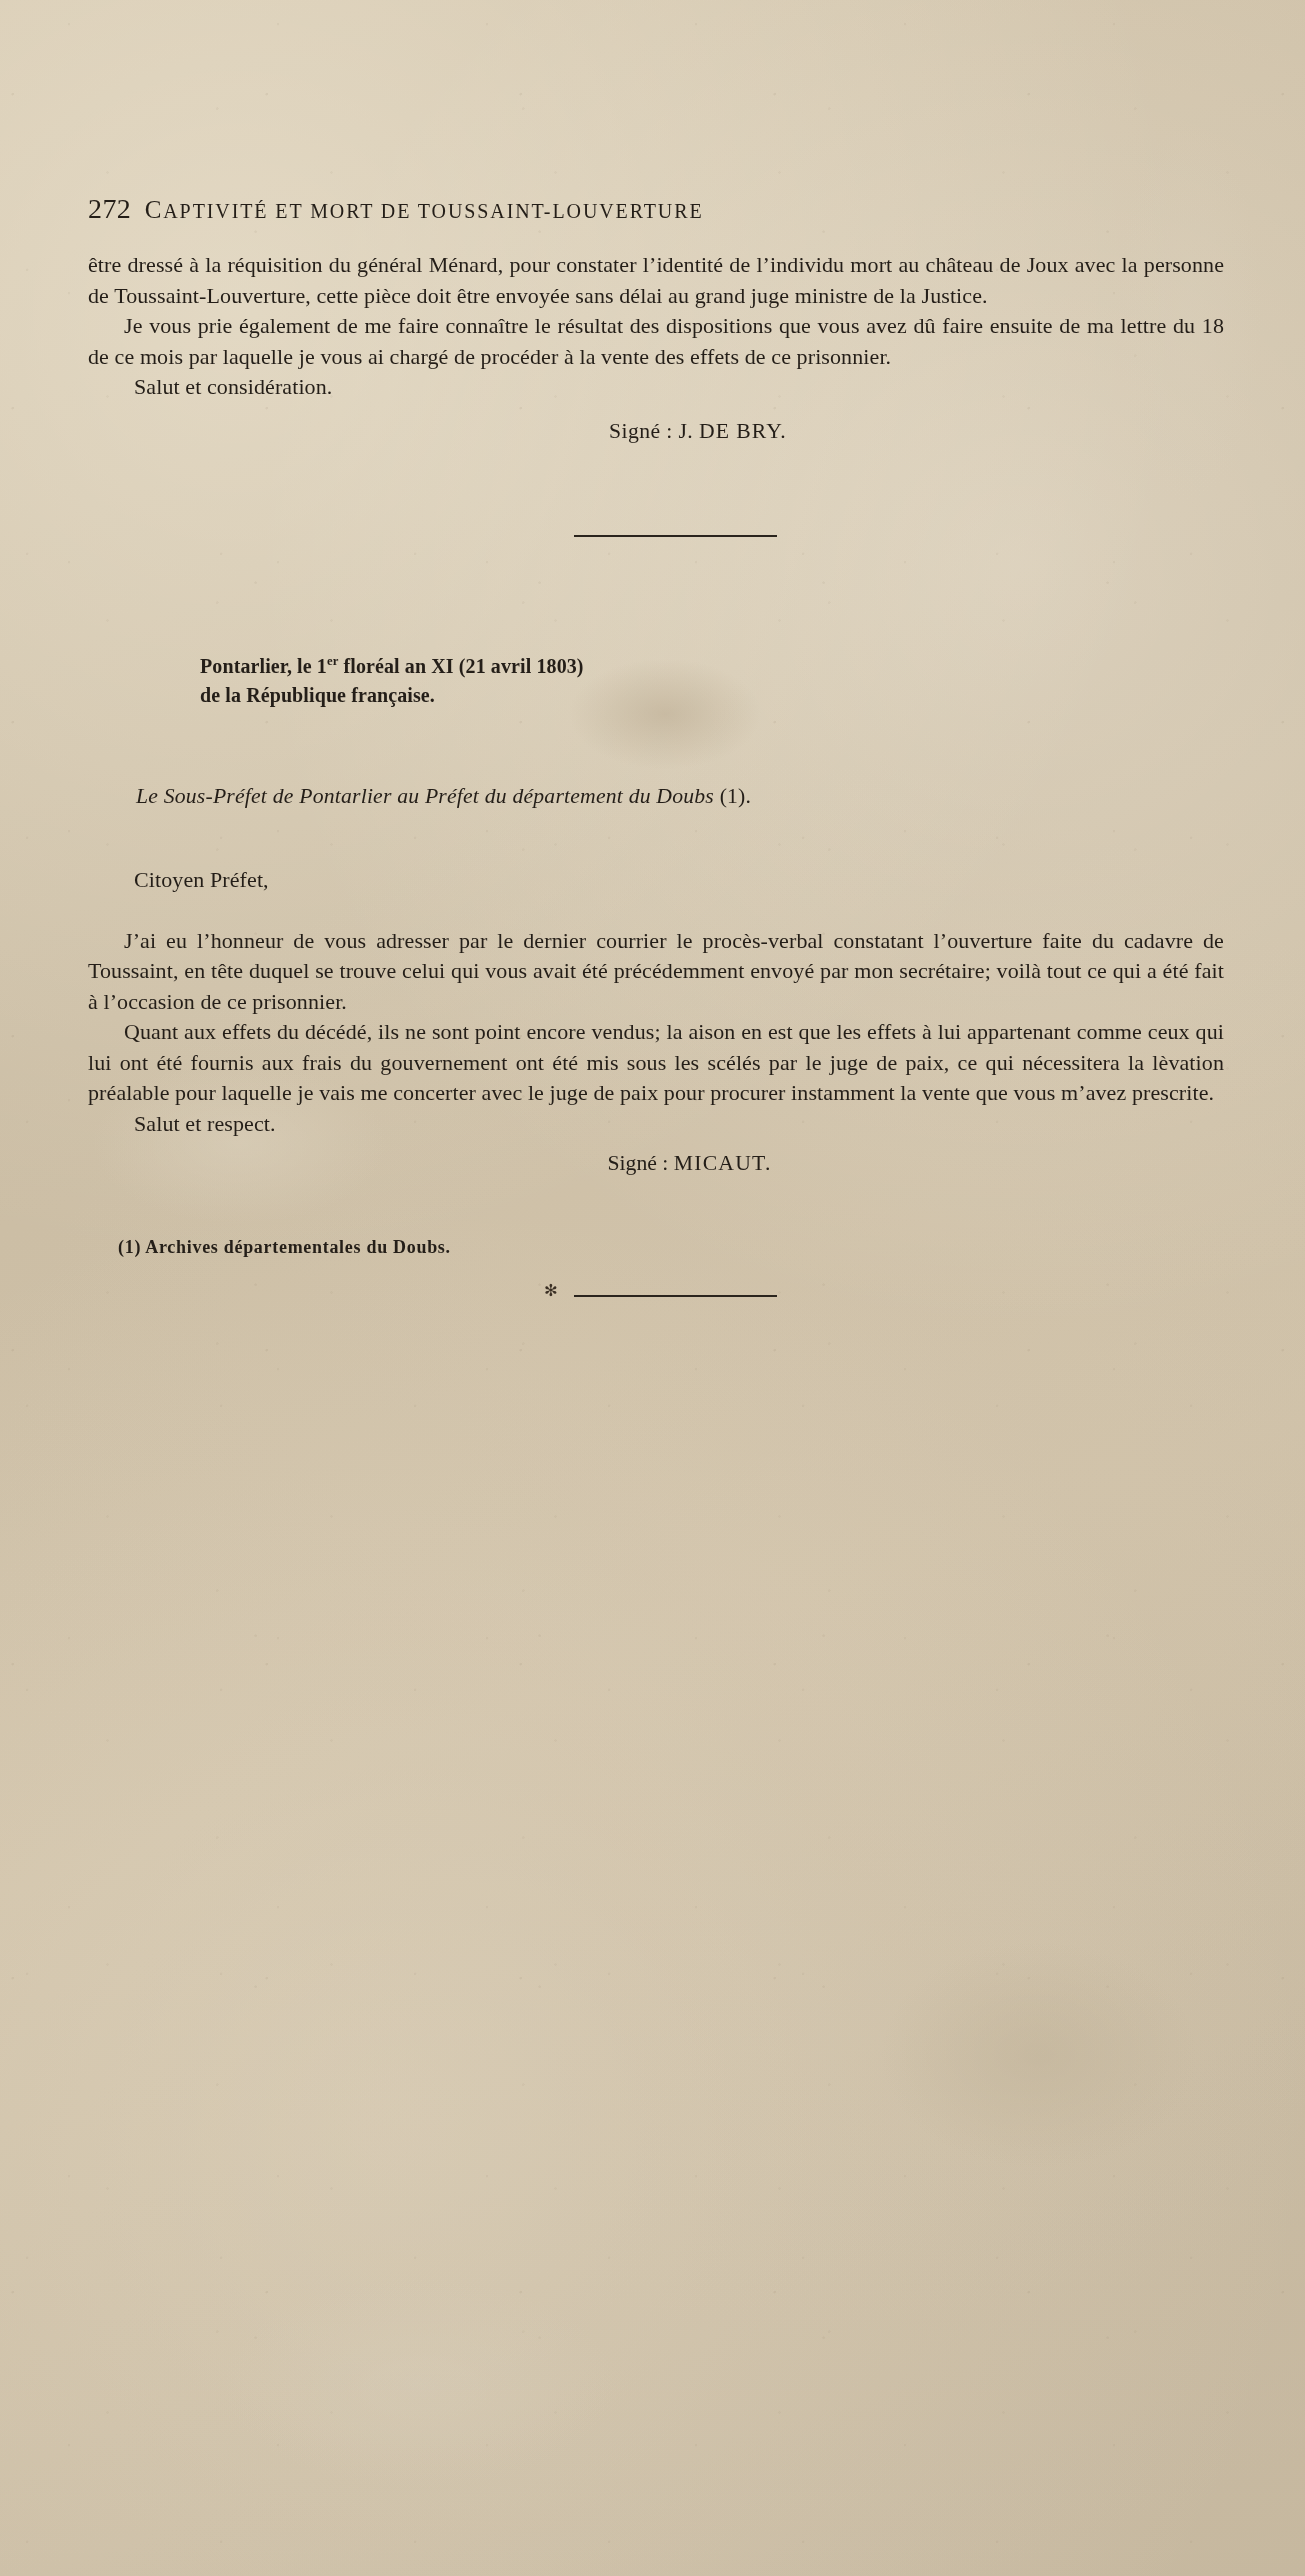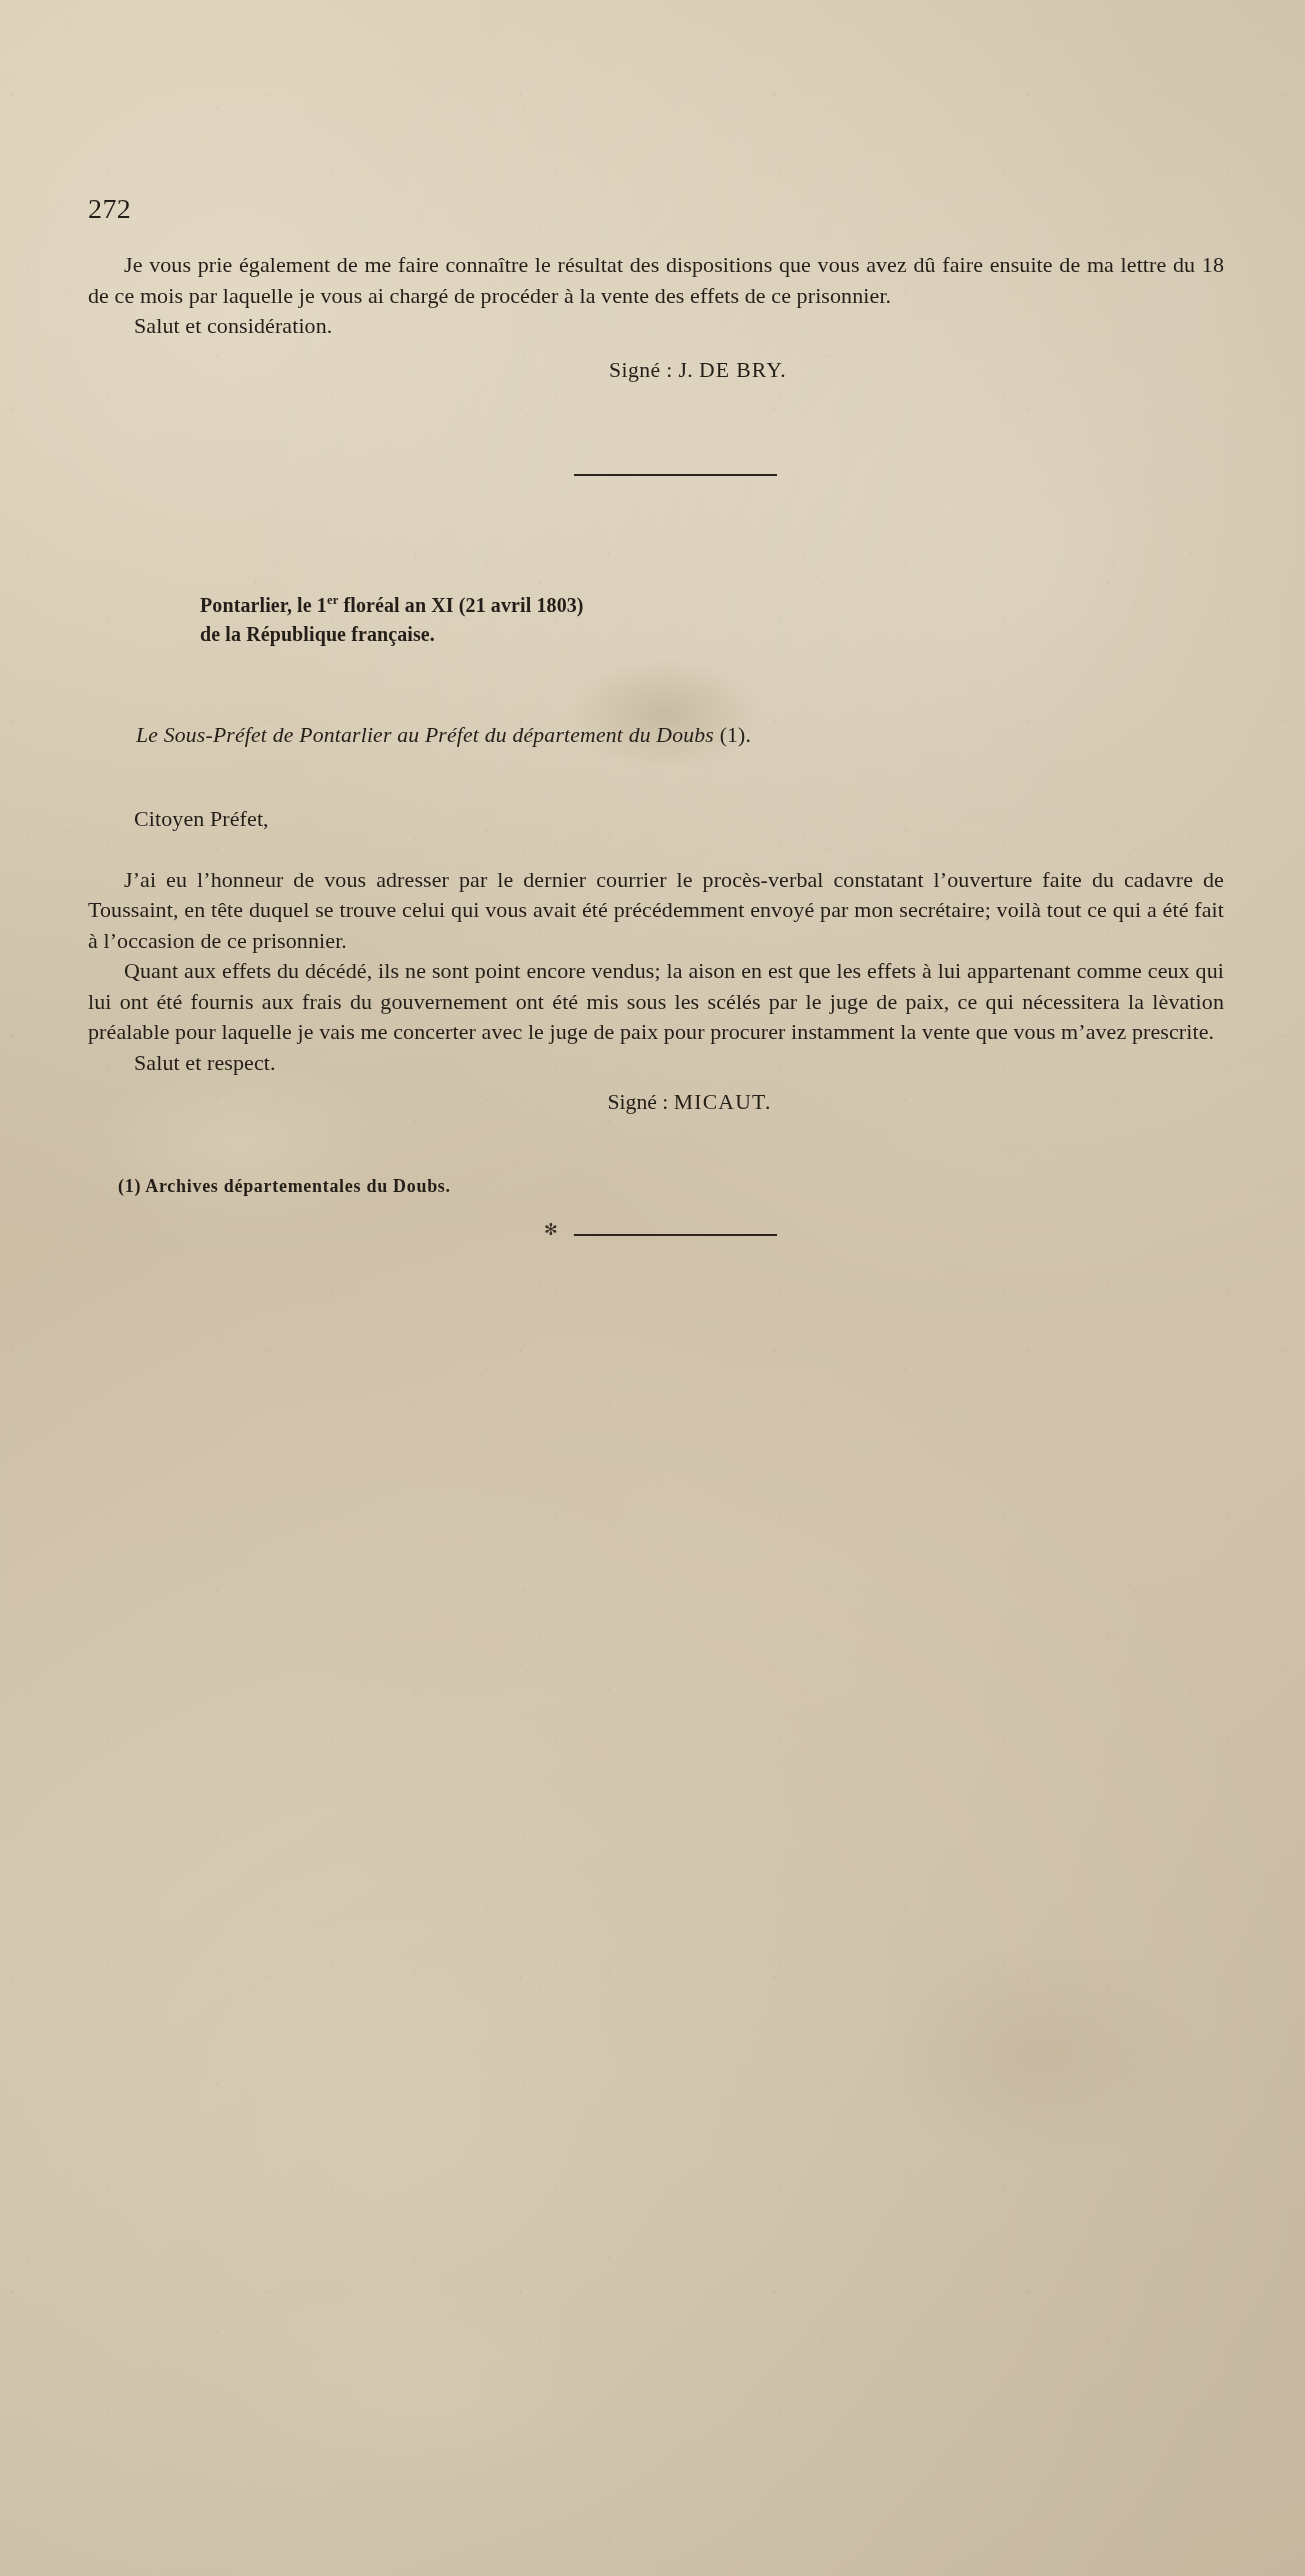--- a/index.html
+++ b/index.html
@@ -203,23 +203,25 @@
 <div class="blotch b2"></div>
 <div class="blotch b3"></div>
 <div class="blotch b4"></div>
 <div class="blotch b5"></div>
 
 <div class="page">
   <div class="content">
 
     <div class="page-header">
       <span class="folio">272</span>
+      <span class="running-title"><span class="cap">C</span><span>APTIVITÉ ET MORT DE TOUSSAINT-LOUVERTURE</span></span>
     </div>
 
     <div class="body-block">
+      <p class="noindent">être dressé à la réquisition du général Ménard, pour constater l’identité de l’individu mort au château de Joux avec la personne de Toussaint-Louverture, cette pièce doit être envoyée sans délai au grand juge ministre de la Justice.</p>
       <p>Je vous prie également de me faire connaître le résultat des dispositions que vous avez dû faire ensuite de ma lettre du 18 de ce mois par laquelle je vous ai chargé de procéder à la vente des effets de ce prisonnier.</p>
       <p class="salut">Salut et considération.</p>
     </div>
 
     <div class="signature-line">
       <span>Signé : J. </span><span class="smallcaps">DE</span>&nbsp;<span class="smallcaps">BRY.</span>
     </div>
 
     <div class="rule rule-1"></div>
 

